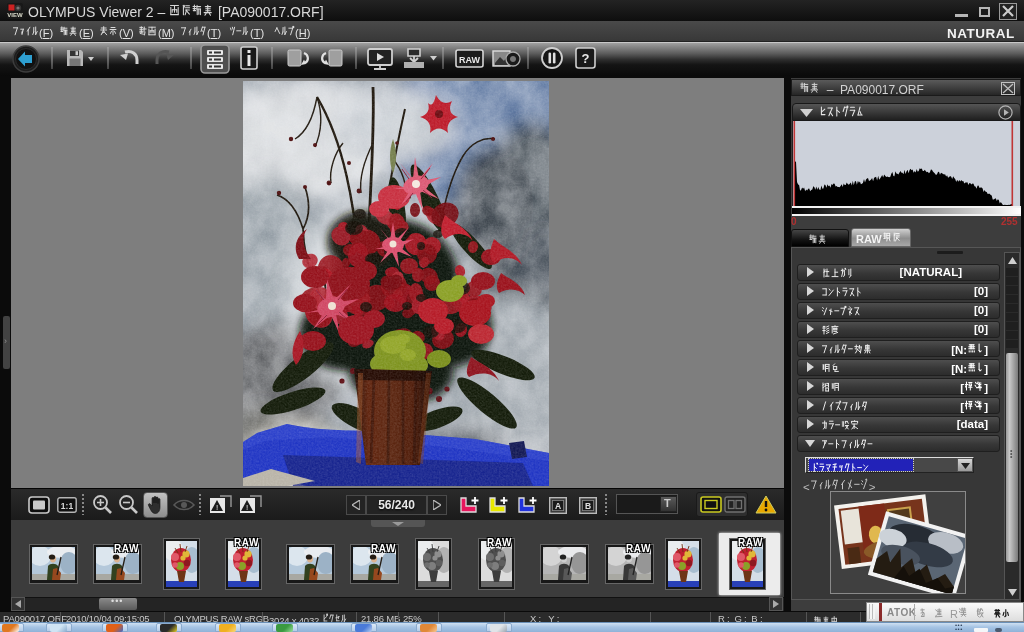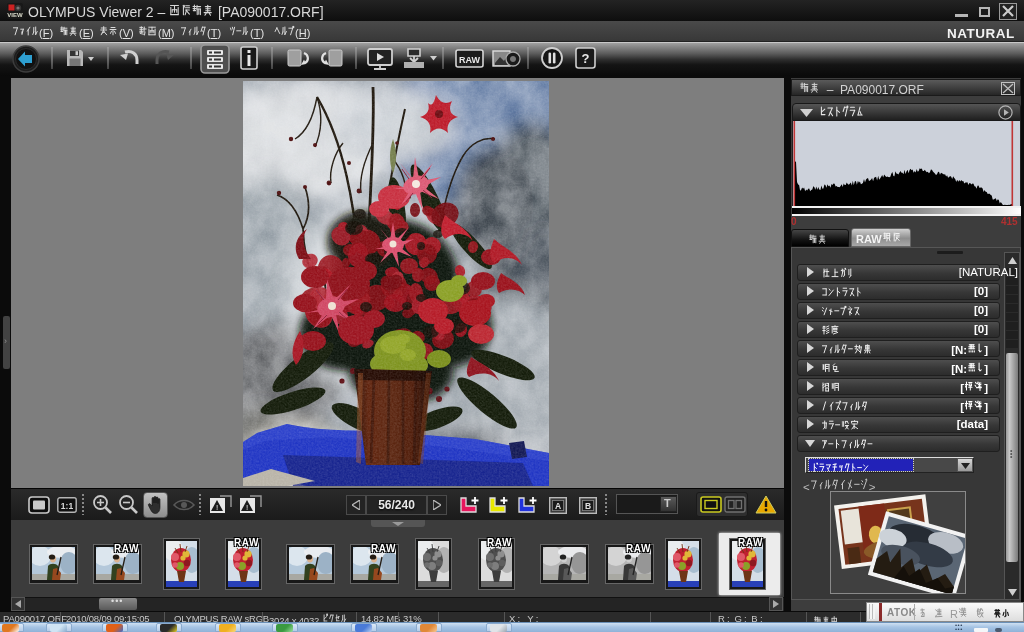--- a/index.html
+++ b/index.html
@@ -620,21 +620,21 @@
     </svg>
 <div class="abs" style="left:792px;top:121px;width:229px;height:85px;background:#ccd1da;border-left:1px solid #222;border-right:1px solid #222;"></div>
 <svg class="abs" style="left:0px;top:0px" width="1024" height="632" viewBox="0 0 1024 632">
       <path d="M794,206 L794.0,162.4 L795.0,161.8 L796.0,161.5 L797.0,182.0 L798.1,184.4 L799.1,184.9 L800.1,190.7 L801.1,190.0 L802.1,187.5 L803.1,188.8 L804.1,187.5 L805.2,191.3 L806.2,189.4 L807.2,190.4 L808.2,188.8 L809.2,188.5 L810.2,191.2 L811.2,190.0 L812.3,189.6 L813.3,186.3 L814.3,186.9 L815.3,189.8 L816.3,186.5 L817.3,189.7 L818.3,187.1 L819.3,189.5 L820.4,190.0 L821.4,185.5 L822.4,188.7 L823.4,188.5 L824.4,184.6 L825.4,185.0 L826.4,187.8 L827.5,184.3 L828.5,186.3 L829.5,185.4 L830.5,187.7 L831.5,183.9 L832.5,185.0 L833.5,183.5 L834.6,183.7 L835.6,186.6 L836.6,186.1 L837.6,187.0 L838.6,186.9 L839.6,187.2 L840.6,185.9 L841.7,184.2 L842.7,187.1 L843.7,183.6 L844.7,185.1 L845.7,185.1 L846.7,182.4 L847.7,184.0 L848.8,184.7 L849.8,183.7 L850.8,182.4 L851.8,185.5 L852.8,180.7 L853.8,185.3 L854.8,181.5 L855.9,180.9 L856.9,184.8 L857.9,180.8 L858.9,182.8 L859.9,181.5 L860.9,184.2 L861.9,183.8 L862.9,182.9 L864.0,178.9 L865.0,182.5 L866.0,179.4 L867.0,178.4 L868.0,178.1 L869.0,180.9 L870.0,180.6 L871.1,179.5 L872.1,178.0 L873.1,181.2 L874.1,177.7 L875.1,177.2 L876.1,176.7 L877.1,180.6 L878.2,175.8 L879.2,179.8 L880.2,178.3 L881.2,176.7 L882.2,174.9 L883.2,177.5 L884.2,174.4 L885.3,176.0 L886.3,176.9 L887.3,176.6 L888.3,177.1 L889.3,177.3 L890.3,176.7 L891.3,173.8 L892.4,172.0 L893.4,175.9 L894.4,176.3 L895.4,171.3 L896.4,173.4 L897.4,173.8 L898.4,174.4 L899.5,172.4 L900.5,171.0 L901.5,172.7 L902.5,172.7 L903.5,174.3 L904.5,169.8 L905.5,174.1 L906.5,171.6 L907.6,169.8 L908.6,173.2 L909.6,170.0 L910.6,168.8 L911.6,170.3 L912.6,169.5 L913.6,172.8 L914.7,171.1 L915.7,172.5 L916.7,169.0 L917.7,171.7 L918.7,170.9 L919.7,168.2 L920.7,169.0 L921.8,168.4 L922.8,171.0 L923.8,170.9 L924.8,169.8 L925.8,171.2 L926.8,172.2 L927.8,171.8 L928.9,173.2 L929.9,172.2 L930.9,169.4 L931.9,169.7 L932.9,171.6 L933.9,172.4 L934.9,173.4 L936.0,174.9 L937.0,174.3 L938.0,172.0 L939.0,171.8 L940.0,174.7 L941.0,172.8 L942.0,173.2 L943.1,173.9 L944.1,174.4 L945.1,174.3 L946.1,176.6 L947.1,175.2 L948.1,177.7 L949.1,177.0 L950.1,176.0 L951.2,176.8 L952.2,179.1 L953.2,176.3 L954.2,178.1 L955.2,178.9 L956.2,182.1 L957.2,179.8 L958.3,181.7 L959.3,180.0 L960.3,181.4 L961.3,180.0 L962.3,181.3 L963.3,180.9 L964.3,183.6 L965.4,182.5 L966.4,182.4 L967.4,182.3 L968.4,185.1 L969.4,183.0 L970.4,183.2 L971.4,184.5 L972.5,183.4 L973.5,183.8 L974.5,186.3 L975.5,186.6 L976.5,188.8 L977.5,185.7 L978.5,185.5 L979.6,188.1 L980.6,187.4 L981.6,187.6 L982.6,188.4 L983.6,192.1 L984.6,189.9 L985.6,191.7 L986.7,192.0 L987.7,194.0 L988.7,193.7 L989.7,193.7 L990.7,195.1 L991.7,195.4 L992.7,199.5 L993.7,199.5 L994.8,198.7 L995.8,198.2 L996.8,201.0 L997.8,199.2 L998.8,200.0 L999.8,203.5 L1000.8,201.9 L1001.9,203.6 L1002.9,205.0 L1003.9,205.0 L1004.9,204.7 L1005.9,205.0 L1006.9,205.0 L1007.9,205.0 L1009.0,204.7 L1010.0,205.0 L1011.0,203.9 L1012.0,204.0 L1012,206 Z" fill="#000"></path>
       <rect x="793.5" y="121" width="1.6" height="85" fill="#c03636"></rect>
       <rect x="1011.5" y="121" width="1.6" height="85" fill="#c03636"></rect>
     </svg>
 <div class="abs" style="left:792px;top:206px;width:229px;height:2px;background:#f2f2f2;"></div>
 <div class="abs" style="left:792px;top:208px;width:229px;height:8px;background:linear-gradient(90deg,#000,#fff);border-bottom:2px solid #f2f2f2;"></div>
 <div class="abs" style="left:791px;top:216px;color:#b03030;font-size:10px;font-weight:bold">0</div>
-<div class="abs" style="left:1001px;top:216px;color:#b03030;font-size:10px;font-weight:bold">415</div>
+<div class="abs" style="left:1001px;top:216px;color:#b03030;font-size:10px;font-weight:bold">255</div>
 <div class="abs" style="left:791px;top:229px;width:58px;height:18px;background:linear-gradient(#454545,#141414 60%,#000);border:1px solid #111;border-radius:3px 3px 0 0;"></div>
 <div class="abs" style="left:808px;top:232px;white-space:nowrap"><svg width="20" height="13" style="vertical-align:0px" viewBox="0 0 20 13">
         <g stroke="#cfcfcf" stroke-width="0.95" stroke-linecap="round" fill="none">
           <line x1="1.7" y1="3.0" x2="4.0" y2="3.0"></line>
           <line x1="2.8" y1="1.8" x2="2.8" y2="6.0"></line>
           <line x1="1.7" y1="4.8" x2="4.0" y2="4.8"></line>
           <line x1="1.9" y1="6.5" x2="3.8" y2="6.5"></line>
           <line x1="5.1" y1="2.2" x2="4.8" y2="5.0"></line>
           <line x1="4.8" y1="3.2" x2="8.0" y2="3.2"></line>
           <line x1="4.8" y1="5.2" x2="8.0" y2="5.2"></line>
@@ -713,21 +713,21 @@
           <line x1="22.4" y1="4.0" x2="23.3" y2="3.6"></line>
           <line x1="23.3" y1="3.6" x2="23.5" y2="8.0"></line>
           <line x1="23.5" y1="8.0" x2="22.6" y2="9.5"></line>
           <line x1="23.9" y1="1.6" x2="24.2" y2="2.6"></line>
           <line x1="24.4" y1="1.2" x2="24.8" y2="2.2"></line>
           <line x1="27.9" y1="2.5" x2="27.9" y2="7.8"></line>
           <line x1="29.8" y1="2.0" x2="29.8" y2="8.5"></line>
           <line x1="29.8" y1="8.5" x2="28.6" y2="10.3"></line>
         </g>
       </svg></div>
-<div class="abs" style="left:860px;top:266px;width:158px;text-align:right;color:#fff;font-size:11.5px;font-weight:normal;white-space:nowrap">[NATURAL]</div>
+<div class="abs" style="left:804px;top:266px;width:158px;text-align:right;color:#fff;font-size:11.5px;font-weight:bold;white-space:nowrap">[NATURAL]</div>
 <div class="abs" style="left:797px;top:283px;width:203px;height:17px;background:linear-gradient(#4e4e4e,#373737 55%,#2c2c2c);border:1px solid #1f1f1f;border-radius:3px;"></div>
 <svg class="abs" style="left:807px;top:286px" width="7" height="10" viewBox="0 0 7 10">
       <path d="M0 0 L7 5 L0 10 Z" fill="#d8d8d8"></path>
     </svg>
 <div class="abs" style="left:821px;top:285px;white-space:nowrap"><svg width="42" height="13" style="vertical-align:0px" viewBox="0 0 42 13">
         <g stroke="#e8e8e8" stroke-width="1.00" stroke-linecap="round" fill="none">
           <line x1="1.7" y1="2.8" x2="5.2" y2="2.8"></line>
           <line x1="5.2" y1="2.8" x2="5.2" y2="9.0"></line>
           <line x1="1.7" y1="9.0" x2="5.2" y2="9.0"></line>
           <line x1="8.2" y1="3.0" x2="9.1" y2="4.3"></line>
@@ -1433,25 +1433,25 @@
       <path d="M6 0 L0 4 L6 8 Z" fill="#aaa"></path>
     </svg>
 <div class="abs" style="left:769px;top:597px;width:14px;height:14px;background:#333;border:1px solid #555;"></div>
 <svg class="abs" style="left:773px;top:600px" width="6" height="8" viewBox="0 0 6 8">
       <path d="M0 0 L6 4 L0 8 Z" fill="#aaa"></path>
     </svg>
 <div class="abs" style="left:99px;top:598px;width:38px;height:12px;background:linear-gradient(#8a8a8a,#5a5a5a);border-radius:2px;"></div>
 <div class="abs" style="left:111px;top:596px;color:#ddd;font-size:9px;letter-spacing:1px">•••</div>
 <div class="abs" style="left:0px;top:611px;width:1024px;height:21px;background:#2b2b2b;border-top:1px solid #0a0a0a;"></div>
 <div class="abs" style="left:3px;top:613px;color:#c8c8c8;font-size:9.5px;letter-spacing:-0.2px;white-space:nowrap">PA090017.ORF</div>
-<div class="abs" style="left:66px;top:613px;color:#c8c8c8;font-size:9.5px;letter-spacing:-0.2px;white-space:nowrap">2010/08/09 09:15:05</div>
+<div class="abs" style="left:66px;top:613px;color:#c8c8c8;font-size:9.5px;letter-spacing:-0.2px;white-space:nowrap">2010/10/04 09:15:05</div>
 <div class="abs" style="left:174px;top:613px;color:#c8c8c8;font-size:9.5px;letter-spacing:-0.2px;white-space:nowrap">OLYMPUS RAW sRGB</div>
-<div class="abs" style="left:361px;top:613px;color:#c8c8c8;font-size:9.5px;letter-spacing:-0.2px;white-space:nowrap">14.82 MB</div>
-<div class="abs" style="left:403px;top:613px;color:#c8c8c8;font-size:9.5px;letter-spacing:-0.2px;white-space:nowrap">31%</div>
-<div class="abs" style="left:509px;top:613px;color:#c8c8c8;font-size:9.5px;letter-spacing:-0.2px;white-space:nowrap">X :&nbsp;&nbsp;&nbsp;Y :</div>
+<div class="abs" style="left:361px;top:613px;color:#c8c8c8;font-size:9.5px;letter-spacing:-0.2px;white-space:nowrap">21.86 MB</div>
+<div class="abs" style="left:403px;top:613px;color:#c8c8c8;font-size:9.5px;letter-spacing:-0.2px;white-space:nowrap">25%</div>
+<div class="abs" style="left:530px;top:613px;color:#c8c8c8;font-size:9.5px;letter-spacing:-0.2px;white-space:nowrap">X :&nbsp;&nbsp;&nbsp;Y :</div>
 <div class="abs" style="left:718px;top:613px;color:#c8c8c8;font-size:9.5px;letter-spacing:-0.2px;white-space:nowrap">R :&nbsp;&nbsp;G :&nbsp;&nbsp;B :</div>
 <div class="abs" style="left:269px;top:613px;color:#c8c8c8;font-size:9.5px;letter-spacing:-0.2px;white-space:nowrap">3024 x 4032 <svg width="26" height="12" style="vertical-align:-1px" viewBox="0 0 26 12">
         <g stroke="#d0d0d0" stroke-width="0.90" stroke-linecap="round" fill="none">
           <line x1="2.1" y1="1.9" x2="2.1" y2="8.0"></line>
           <line x1="2.1" y1="8.0" x2="4.9" y2="8.0"></line>
           <line x1="4.8" y1="3.5" x2="2.1" y2="6.0"></line>
           <line x1="4.8" y1="1.2" x2="5.4" y2="1.2"></line>
           <line x1="4.8" y1="1.2" x2="4.8" y2="2.3"></line>
           <line x1="5.4" y1="1.2" x2="5.4" y2="2.3"></line>
           <line x1="4.8" y1="2.3" x2="5.4" y2="2.3"></line>

